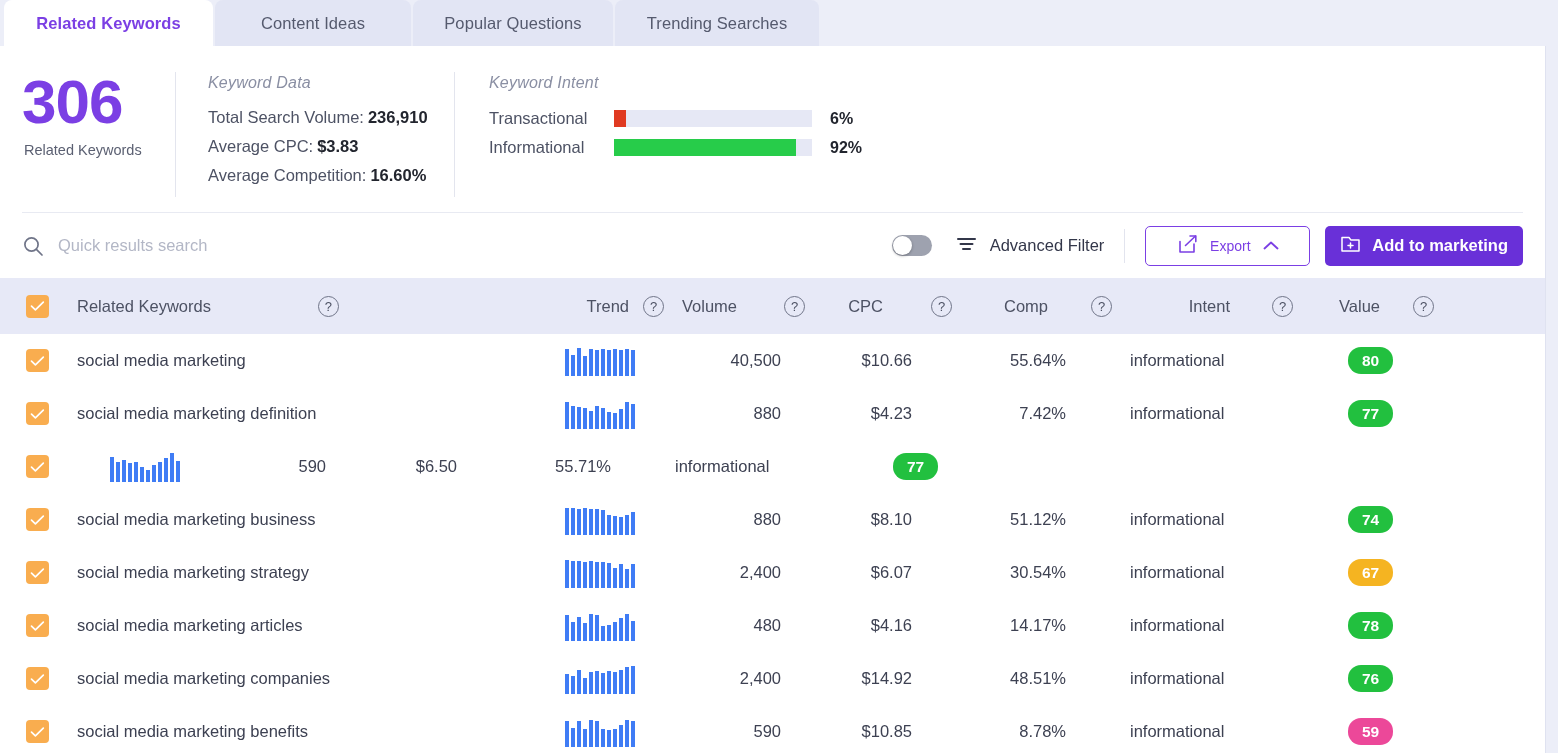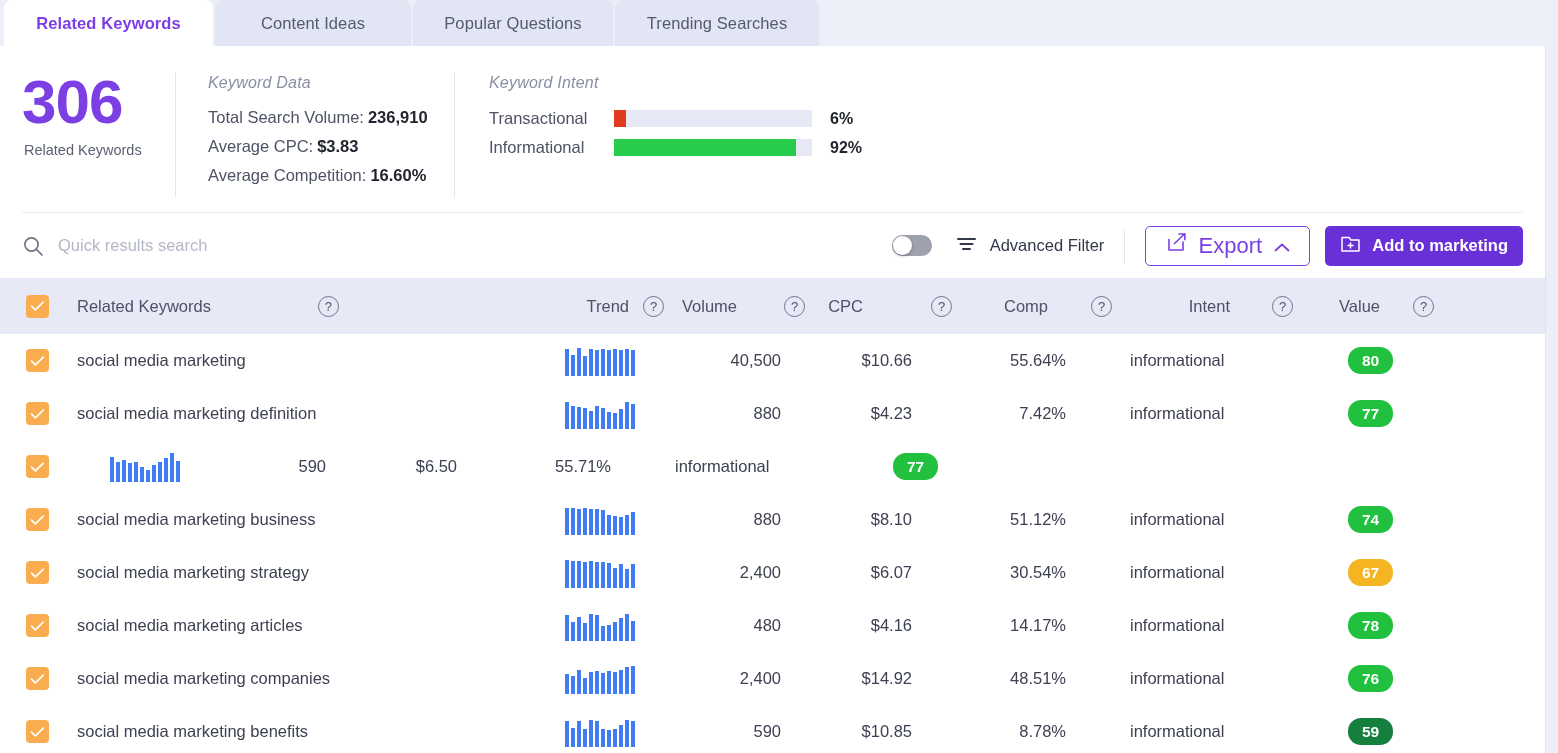--- a/index.html
+++ b/index.html
@@ -231,21 +231,21 @@
     height: 40px;
     min-width: 165px;
     border: 1.6px solid #7b3fe4;
     border-radius: 5px;
     background: #fff;
     color: #7b3fe4;
     display: flex;
     align-items: center;
     justify-content: center;
     gap: 12px;
-    font-size: 22px;
+    font-size: 14px;
     font-weight: 400;
     padding: 0 14px;
     cursor: pointer;
     font-family: "Liberation Sans", sans-serif;
   }
   .btn-add {
     height: 40px;
     min-width: 176px;
     border: none;
     border-radius: 5px;
@@ -286,21 +286,21 @@
   .c-trend   { width: 140px; flex: none; display: flex; align-items: center; justify-content: center; }
   .c-vol     { width: 135px; flex: none; display: flex; align-items: center; justify-content: flex-start; padding-left: 3px;}
   .c-cpc     { width: 150px; flex: none; display: flex; align-items: center; justify-content: flex-start; }
   .c-comp    { width: 163px; flex: none; display: flex; align-items: center; justify-content: flex-start; }
   .c-intent  { width: 185px; flex: none; display: flex; align-items: center; justify-content: flex-start; }
   .c-value   { width: 140px; flex: none; display: flex; align-items: center; justify-content: flex-start; }
 
   .thead .c-kw     { justify-content: flex-start; gap: 107px; }
   .thead .c-trend  { justify-content: flex-end; gap: 14px; padding-right: 6px;}
   .thead .c-vol    { justify-content: flex-end; gap: 47px; padding-right: 0;}
-  .thead .c-cpc    { justify-content: flex-end; gap: 68px; padding-right: 3px;}
+  .thead .c-cpc    { justify-content: flex-end; gap: 48px; padding-right: 3px;}
   .thead .c-comp   { justify-content: flex-end; gap: 43px; padding-right: 6px;}
   .thead .c-intent { justify-content: flex-end; gap: 42px; padding-right: 10px;}
   .thead .c-value  { justify-content: flex-end; gap: 33px; padding-right: 9px;}
 
   .trow .c-vol    { justify-content: flex-end; padding-right: 24px; }
   .trow .c-cpc    { justify-content: flex-end; padding-right: 43px; }
   .trow .c-comp   { justify-content: flex-end; padding-right: 52px; }
   .trow .c-intent { justify-content: flex-start; padding-left: 12px; }
   .trow .c-value  { justify-content: flex-end; padding-right: 50px; }
 
@@ -761,19 +761,19 @@
               <i style="height: 21.6px;"></i>
               <i style="height: 26.4px;"></i>
               <i style="height: 25.2px;"></i>
             </div>
           </div>
           <div class="c-vol">590</div>
           <div class="c-cpc">$10.85</div>
           <div class="c-comp">8.78%</div>
           <div class="c-intent">informational</div>
           <div class="c-value">
-            <div class="badge" style="background: #15803d;">59</div>
+            <div class="badge" style="background: #ec4899;">59</div>
           </div>
         </div>
       </div>
 
   </div>
 </div>
 
 </body></html>

